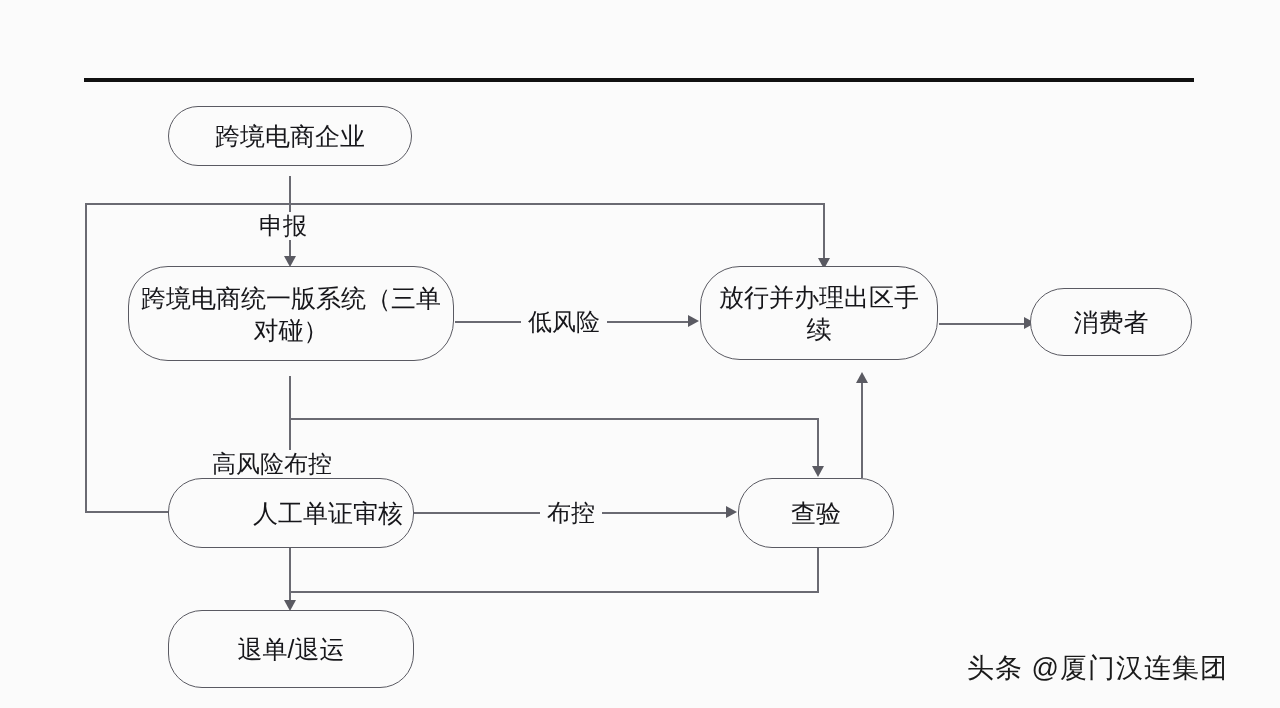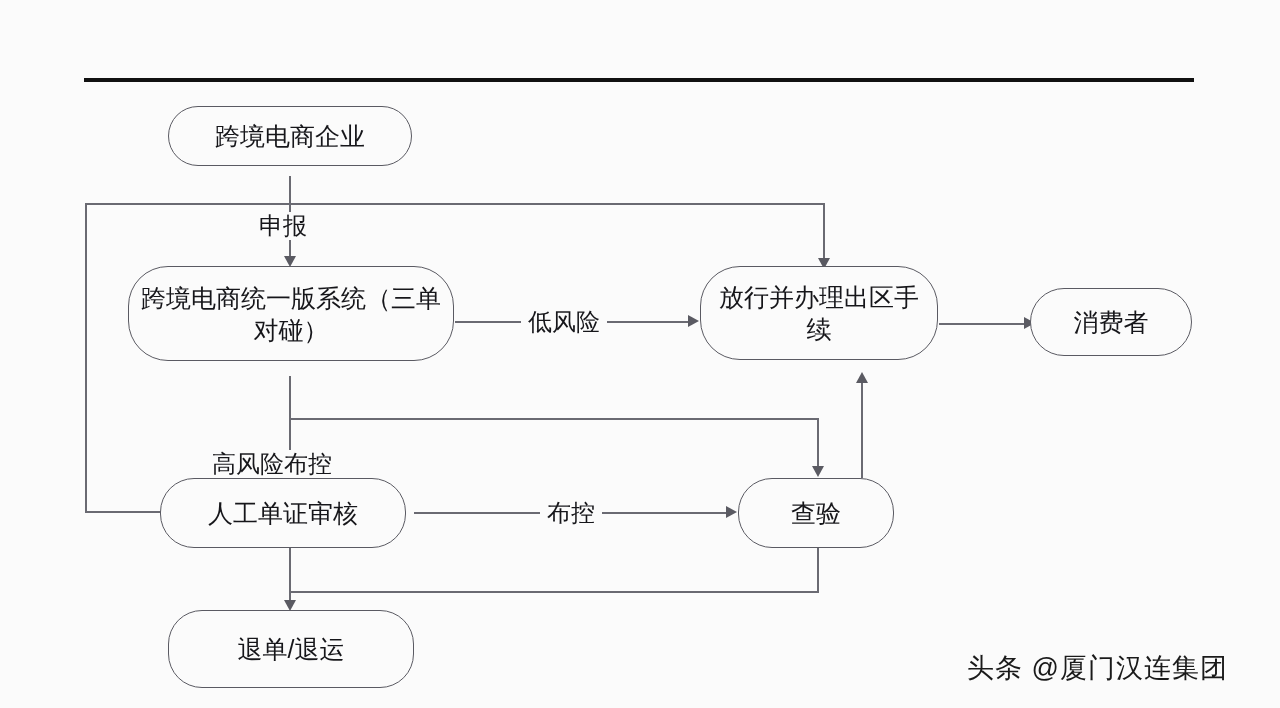--- a/index.html
+++ b/index.html
@@ -169,21 +169,21 @@
   </div>
 
   <div class="node two-line" style="left:700px; top:266px; width:238px; height:94px;">
     <span>放行并办理出区手续</span>
   </div>
 
   <div class="node" style="left:1030px; top:288px; width:162px; height:68px;">
     <span>消费者</span>
   </div>
 
-  <div class="node" style="left:160px; top:478px; width:246px; height:70px;">
+  <div class="node" style="left:168px; top:478px; width:246px; height:70px;justify-content:flex-end;">
     <span>人工单证审核</span>
   </div>
 
   <div class="node" style="left:738px; top:478px; width:156px; height:70px;">
     <span>查验</span>
   </div>
 
   <div class="node" style="left:168px; top:610px; width:246px; height:78px;">
     <span>退单/退运</span>
   </div>

